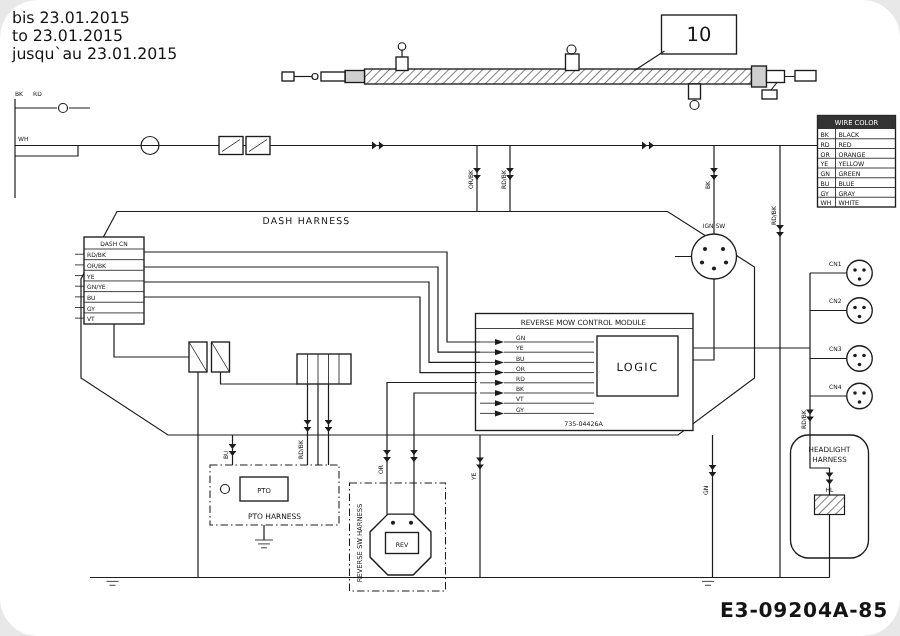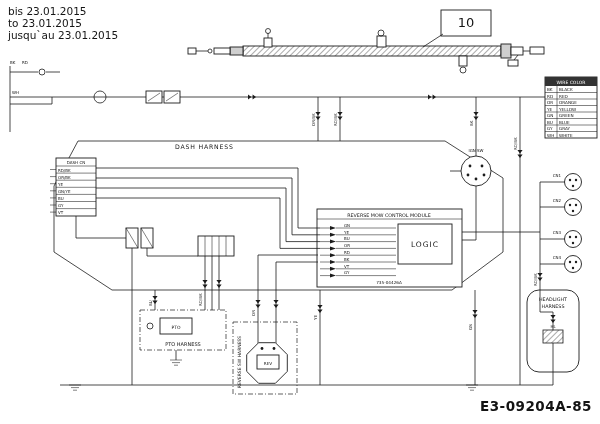--- a/index.html
+++ b/index.html
@@ -1,17 +1,17 @@
 <!DOCTYPE html>
 <html><head>
 <meta charset="utf-8">
 <style>
   html,body{margin:0;padding:0;background:#e8e8e8;}
   #stage{position:relative;width:600px;height:424px;background:#ffffff;overflow:hidden;
-         font-family:"DejaVu Sans","Liberation Sans",sans-serif;}
+         font-family:"DejaVu Sans","Liberation Sans",sans-serif;border-radius:25px;}
   svg{position:absolute;inset:0;}
   svg text{font-family:"DejaVu Sans","Liberation Sans",sans-serif;fill:#141414;}
   .w{stroke:#1c1c1c;stroke-width:.8;fill:none;}
   .thin{stroke:#1c1c1c;stroke-width:.55;fill:none;}
   .box{stroke:#1c1c1c;stroke-width:.9;fill:#ffffff;}
   .boxg{stroke:#1c1c1c;stroke-width:.9;fill:#cfcfcf;}
   .dashdot{stroke:#1c1c1c;stroke-width:.7;fill:none;stroke-dasharray:5 2 1 2;}
   .fillb{fill:#1c1c1c;stroke:none;}
   .t4{font-size:4px;}
   .t42{font-size:4.2px;}

